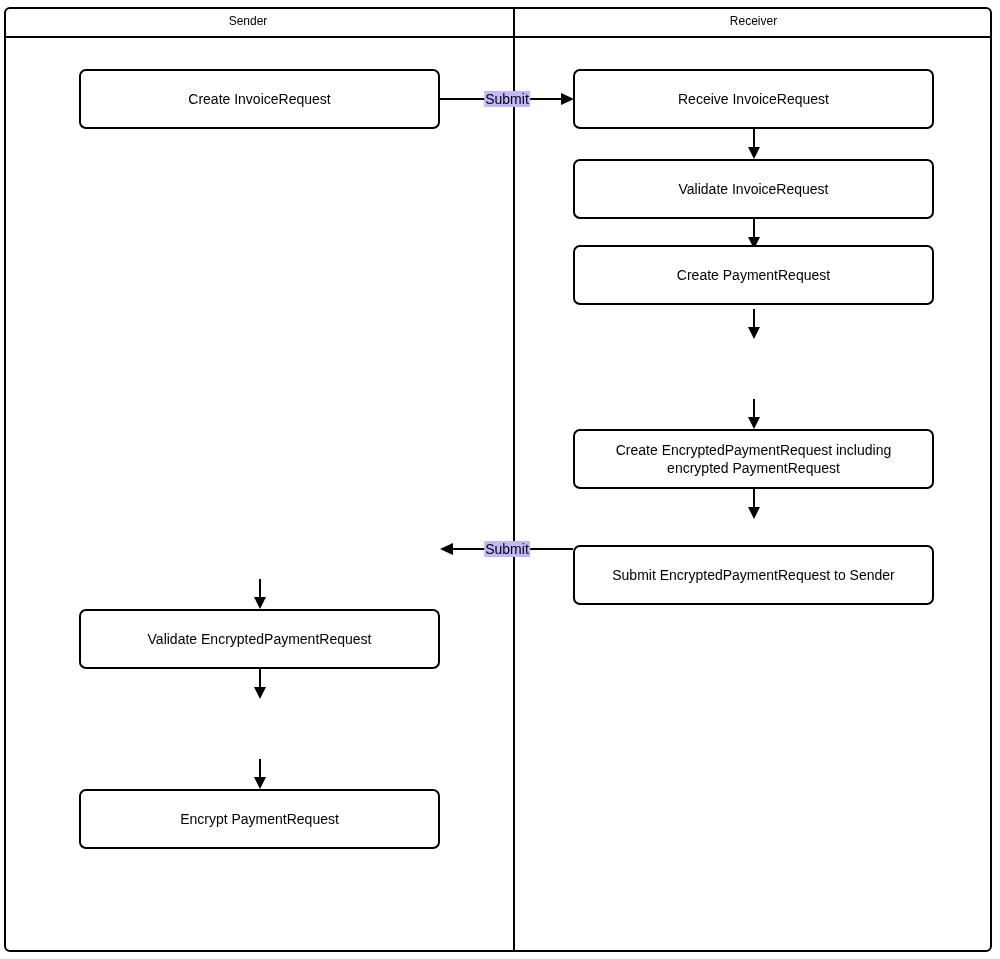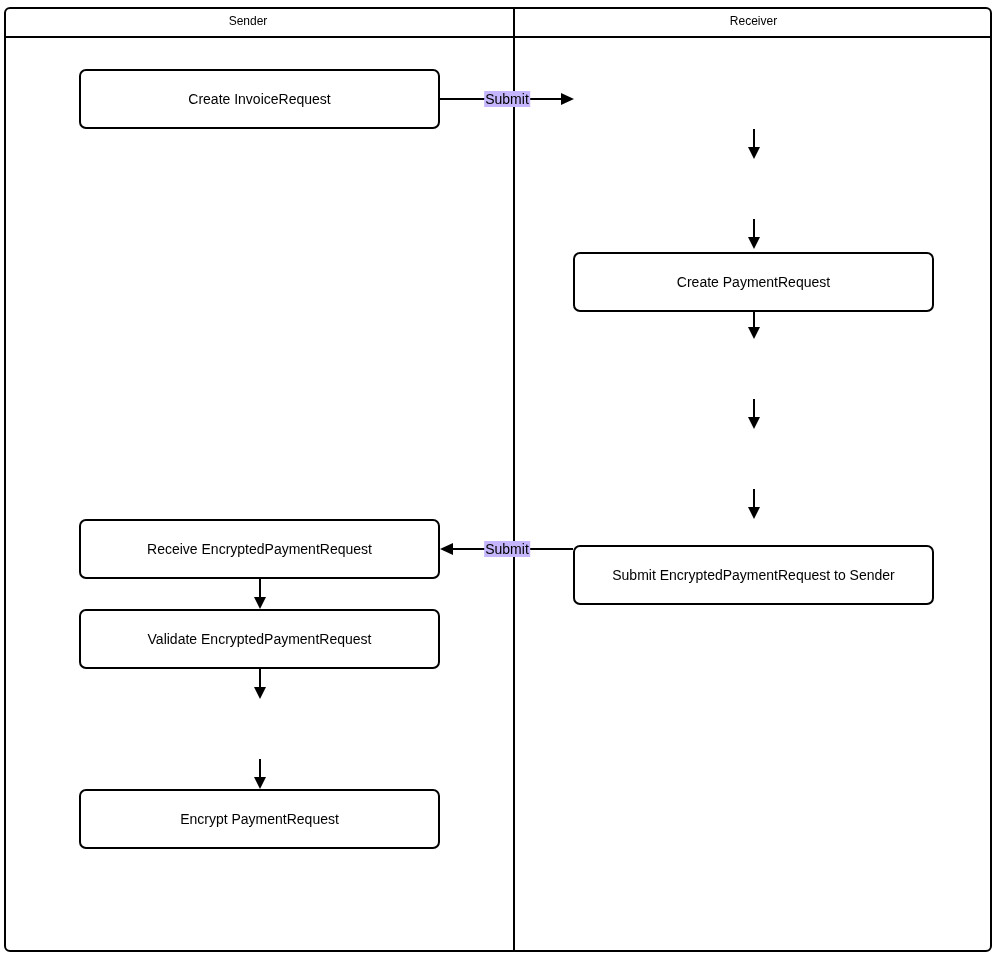--- a/index.html
+++ b/index.html
@@ -146,32 +146,38 @@
       <g>
         <line x1="260" y1="759" x2="260" y2="779"></line>
         <polygon points="260,789 254,777 266,777" stroke="none"></polygon>
       </g>
     </g>
   </svg>
 
   <div class="node lane-left" style="top:69px">
     <span>Create InvoiceRequest</span>
   </div>
-  <div class="node lane-left" style="top:519px">
-    <span>Receive EncryptedPaymentRequest</span>
-  </div>
   <div class="node lane-left" style="top:609px">
     <span>Validate EncryptedPaymentRequest</span>
   </div>
   <div class="node lane-left" style="top:789px">
     <span>Encrypt PaymentRequest</span>
   </div>
 
-  <div class="node lane-right" style="top:252px">
+  <div class="node lane-right" style="top:69px">
+    <span>Receive InvoiceRequest</span>
+  </div>
+  <div class="node lane-right" style="top:159px">
+    <span>Validate InvoiceRequest</span>
+  </div>
+  <div class="node lane-right" style="top:245px">
     <span>Create PaymentRequest</span>
+  </div>
+  <div class="node lane-right" style="top:429px">
+    <span>Create EncryptedPaymentRequest including encrypted PaymentRequest</span>
   </div>
   <div class="node lane-right" style="top:545px">
     <span>Submit EncryptedPaymentRequest to Sender</span>
   </div>
 
   <div class="edge-label" style="left:507px; top:99px">Submit</div>
   <div class="edge-label" style="left:507px; top:549px">Submit</div>
 
 </div>
 

